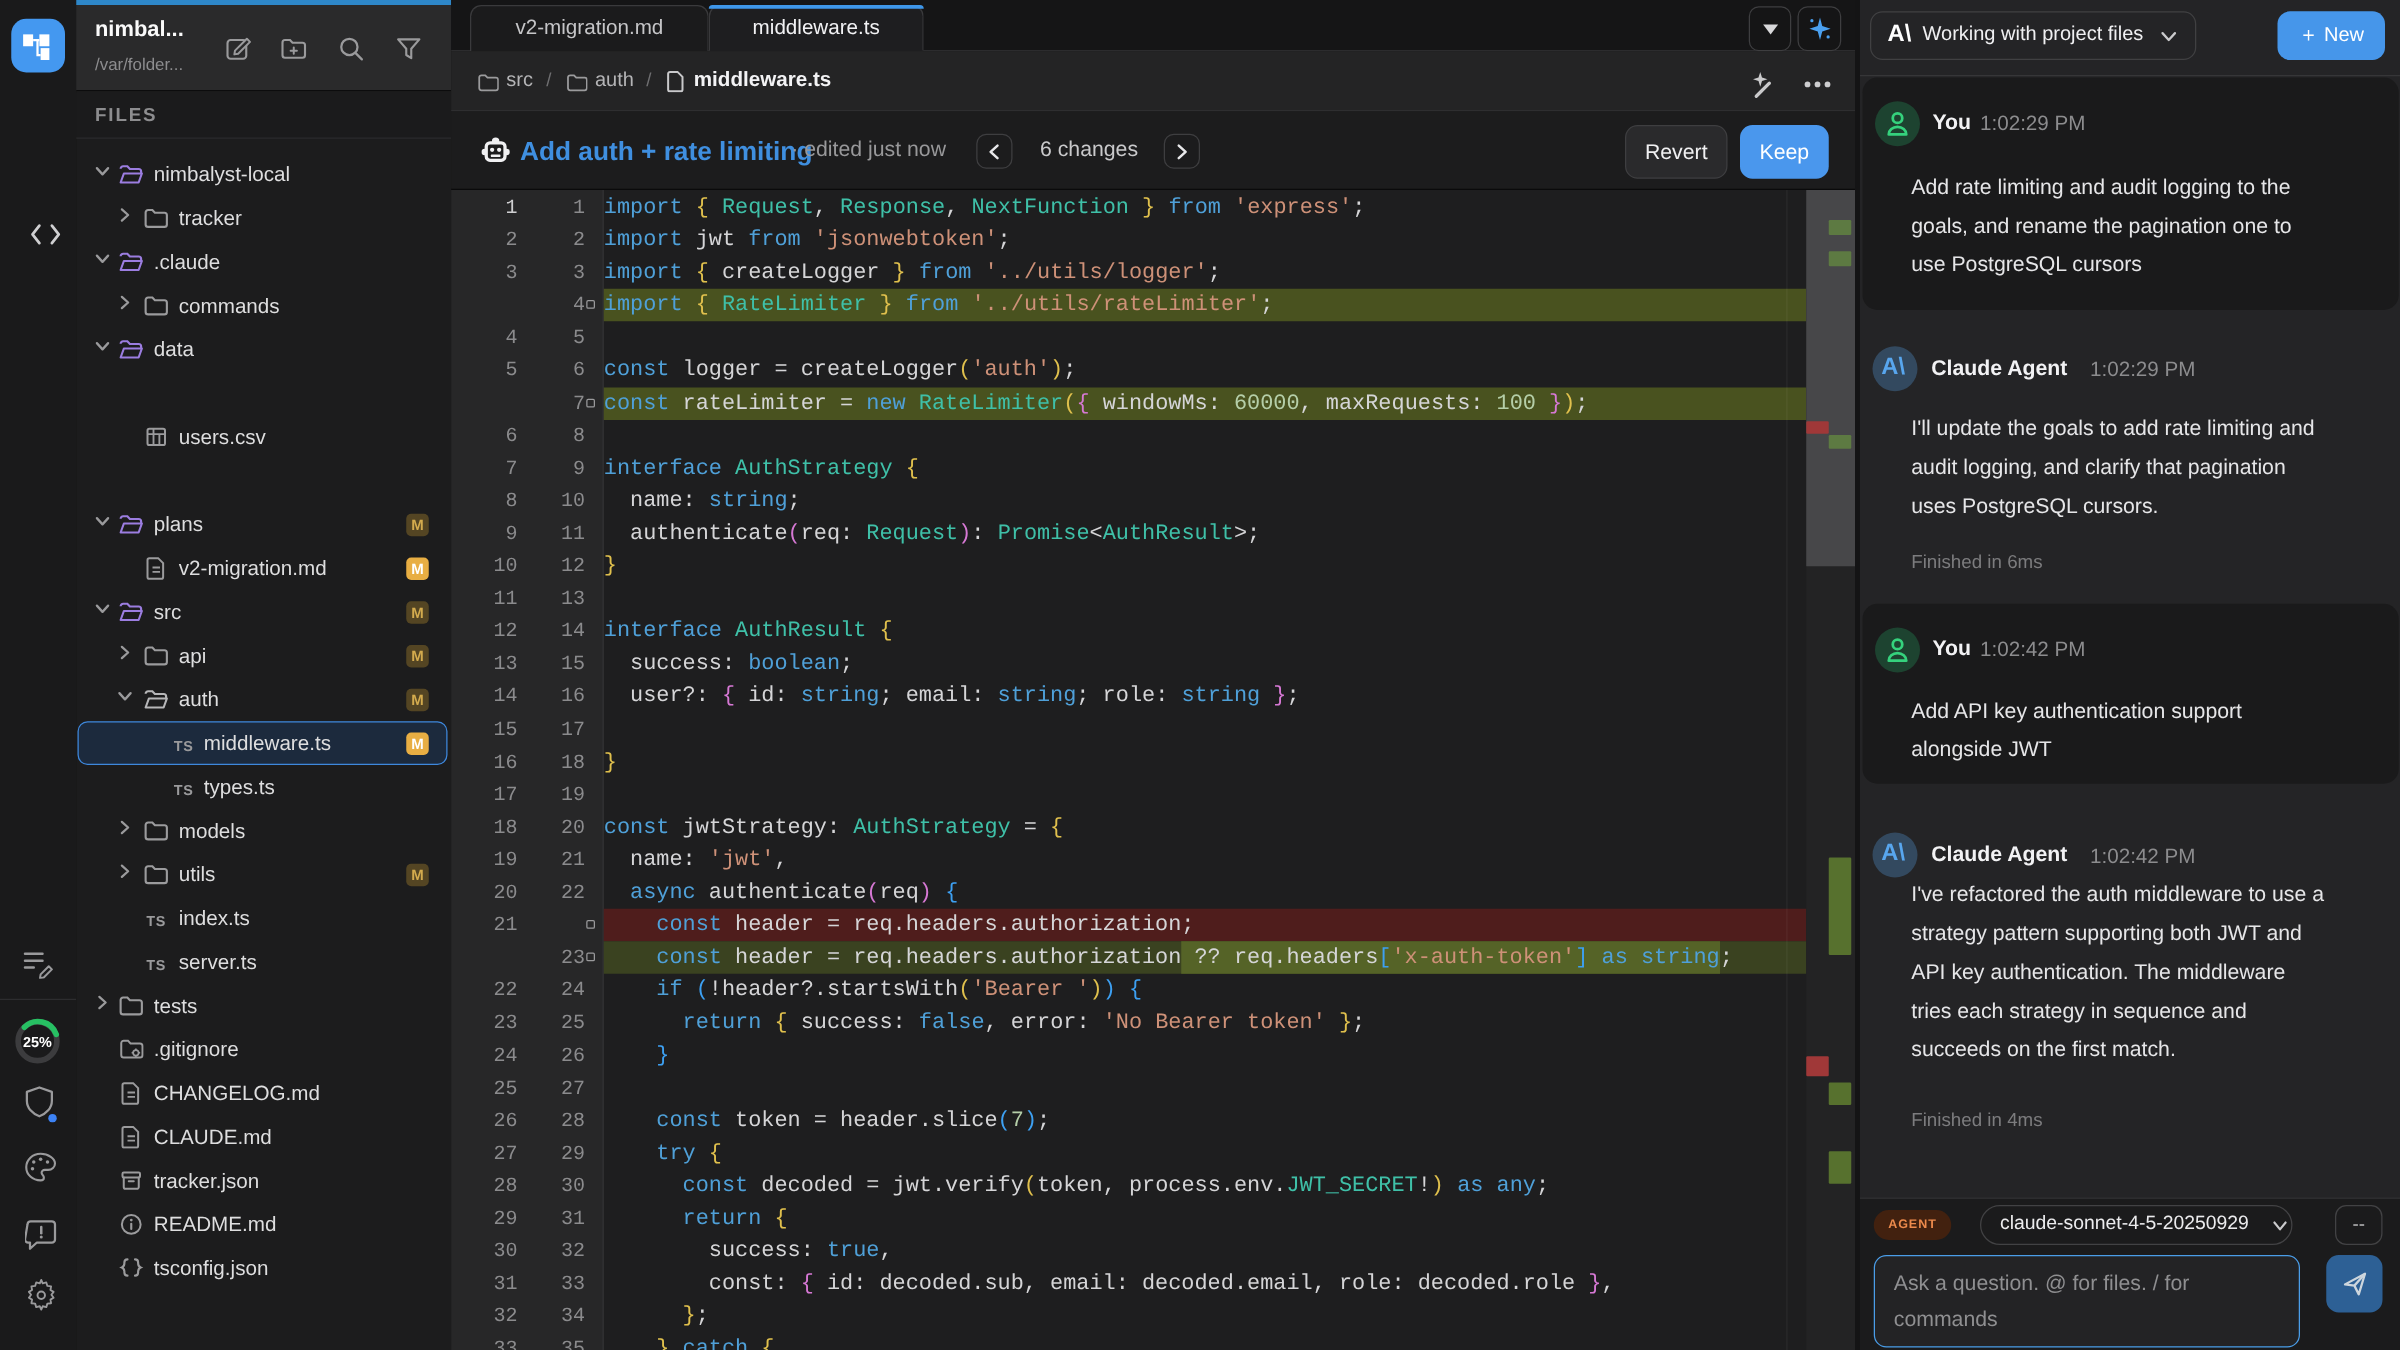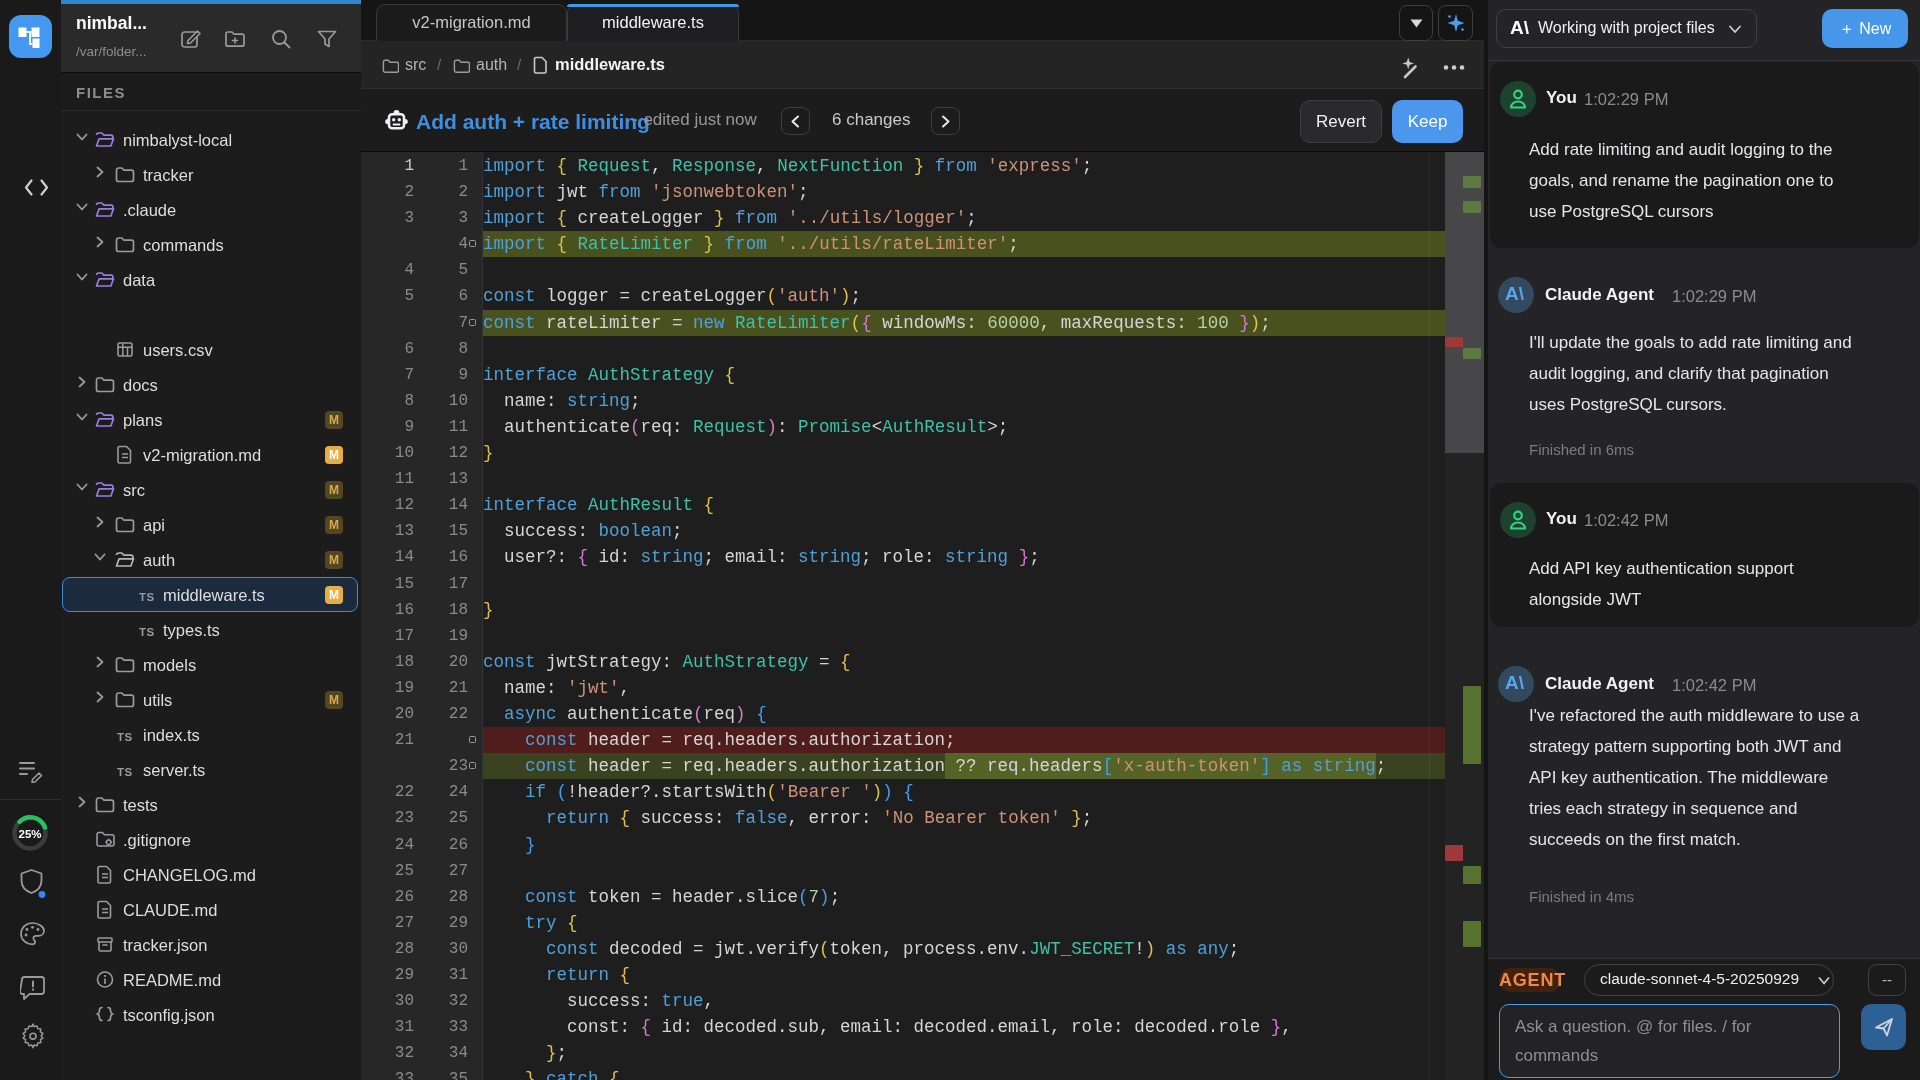--- a/index.html
+++ b/index.html
@@ -189,33 +189,20 @@
     </div>
     <div class="trow" style="top:332.5px">
       <span class="fic" style="left:52px">
         <svg class="abs " style="left:0px;top:0px" width="20" height="19" viewBox="0 0 19 19" fill="none">
           <rect x="2.5" y="3" width="14" height="13" rx="1.5" stroke="#9b9b9d" stroke-width="1.6"></rect>
           <path d="M2.5 7.3 h14 M7.3 3 v13 M12 7.3 v8.7" stroke="#9b9b9d" stroke-width="1.5"></path>
         </svg>
       </span>
       <span class="lbl" style="left:80px">users.csv</span>
     </div>
-    <div class="trow" style="top:367.5px">
-      <span class="chev" style="left:12px">
-        <svg class="abs " style="left:0px;top:0px" width="14" height="14" viewBox="0 0 14 14" fill="none">
-          <path d="M4.5 2.5 L9.5 7 L4.5 11.5" stroke="#9a9a9c" stroke-width="1.8" stroke-linecap="round" stroke-linejoin="round"></path>
-        </svg>
-      </span>
-      <span class="fic" style="left:32px">
-        <svg class="abs " style="left:0px;top:0px" width="20" height="19" viewBox="0 0 20 18" fill="none">
-          <path d="M1.5 4.5 a2 2 0 0 1 2-2 h3.4 l2 2.2 h7.6 a2 2 0 0 1 2 2 v7.3 a2 2 0 0 1 -2 2 h-13 a2 2 0 0 1 -2-2 z" stroke="#9b9b9d" stroke-width="1.7"></path>
-        </svg>
-      </span>
-      <span class="lbl" style="left:60px">docs</span>
-    </div>
     <div class="trow" style="top:402.5px">
       <span class="chev" style="left:12px">
         <svg class="abs " style="left:0px;top:0px" width="14" height="14" viewBox="0 0 14 14" fill="none">
           <path d="M2.5 4.5 L7 9.5 L11.5 4.5" stroke="#9a9a9c" stroke-width="1.8" stroke-linecap="round" stroke-linejoin="round"></path>
         </svg>
       </span>
       <span class="fic" style="left:32px">
         <svg class="abs " style="left:0px;top:0px" width="20" height="19" viewBox="0 0 20 18" fill="none">
           <path d="M1.5 4.5 a2 2 0 0 1 2-2 h3.4 l2 2.2 h7 a2 2 0 0 1 2 2 v1.3" stroke="#9b7de0" stroke-width="1.7"></path>
           <path d="M1.5 15.5 l2.6-7.2 h14.4 l-2.6 7.2 z" stroke="#9b7de0" stroke-width="1.7" stroke-linejoin="round"></path>
@@ -701,21 +688,21 @@
     <div class="mname" style="left:58px;top:509px;">You</div>
     <div class="mtime" style="left:96px;top:511px;">1:02:42 PM</div>
     <div class="mtext" style="left:41px;top:553px;width:360px;">Add API key authentication support<br>alongside JWT</div>
     <div class="avatar" style="left:10px;top:666px;background:#33495f;"></div>
     <div class="abs" style="left:17px;top:672px;font-weight:bold;color:#58a6ee;font-size:19px;">A\</div>
     <div class="mname" style="left:57px;top:674px;">Claude Agent</div>
     <div class="mtime" style="left:184px;top:676px;">1:02:42 PM</div>
     <div class="mtext" style="left:41px;top:700px;width:368px;">I've refactored the auth middleware to use a<br>strategy pattern supporting both JWT and<br>API key authentication. The middleware<br>tries each strategy in sequence and<br>succeeds on the first match.</div>
     <div class="fin" style="left:41px;top:888px;">Finished in 4ms</div>
     <div id="inp-sec" class="abs"></div>
-    <div class="abs" style="left:11px;top:968px;width:62px;height:24px;background:#42210f;border-radius:12px;color:#ec8a4c;font-size:18px;font-weight:bold;letter-spacing:0.8px;text-align:center;line-height:24px;">AGENT</div>
+    <div class="abs" style="left:11px;top:968px;width:62px;height:24px;background:#42210f;border-radius:12px;color:#ec8a4c;font-size:10px;font-weight:bold;letter-spacing:0.8px;text-align:center;line-height:24px;">AGENT</div>
     <div class="abs" style="left:96px;top:964px;width:250px;height:32px;border:1px solid #424244;border-radius:16px;"></div>
     <div class="abs" style="left:112px;top:970px;font-size:15.5px;color:#ececee;">claude-sonnet-4-5-20250929</div>
     <svg class="abs " style="left:330px;top:976px" width="12" height="10" viewBox="0 0 12 10" fill="none">
       <path d="M1.5 2 L6 7.5 L10.5 2" stroke="#cacacc" stroke-width="1.7" stroke-linecap="round" stroke-linejoin="round"></path>
     </svg>
     <div class="abs" style="left:380px;top:964px;width:38px;height:32px;border:1px solid #424244;border-radius:9px;color:#b9b9bb;font-size:15px;text-align:center;line-height:30px;">--</div>
     <div class="abs" style="left:11px;top:1004px;width:341px;height:74px;background:#232325;border:1.5px solid #4a9de8;border-radius:10px;"></div>
     <div class="abs" style="left:27px;top:1012px;width:280px;font-size:17px;line-height:29px;color:#8f8f91;">Ask a question. @ for files. / for commands</div>
     <div class="abs" style="left:373px;top:1004px;width:45px;height:46px;background:#2d6095;border-radius:10px;"></div>
     <svg class="abs " style="left:385px;top:1016px" width="22" height="22" viewBox="0 0 22 22" fill="none">

